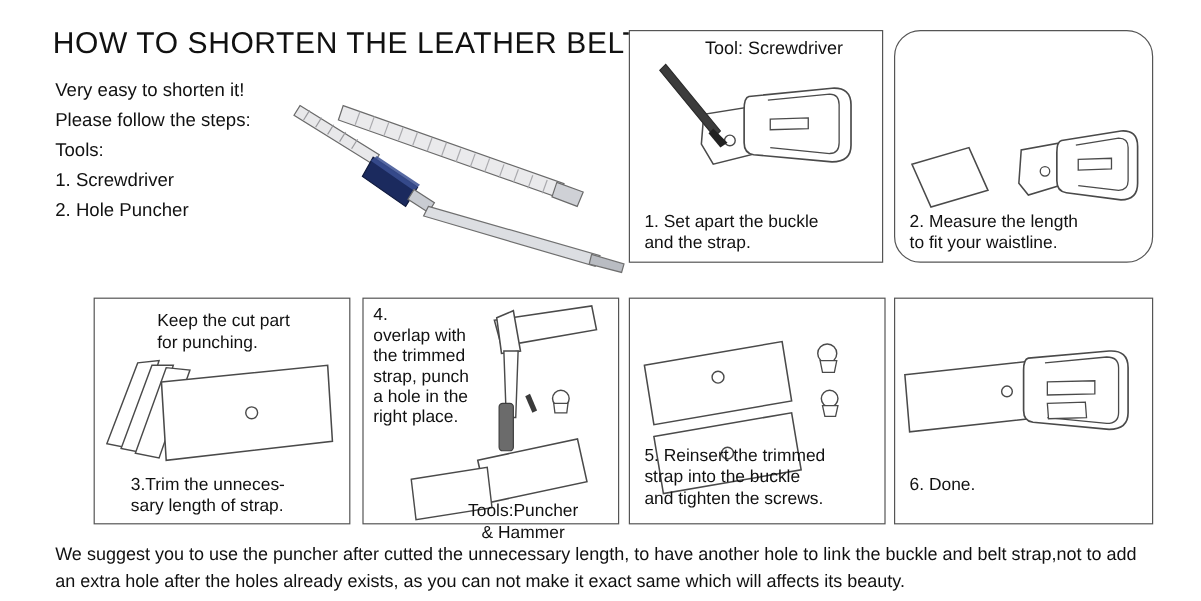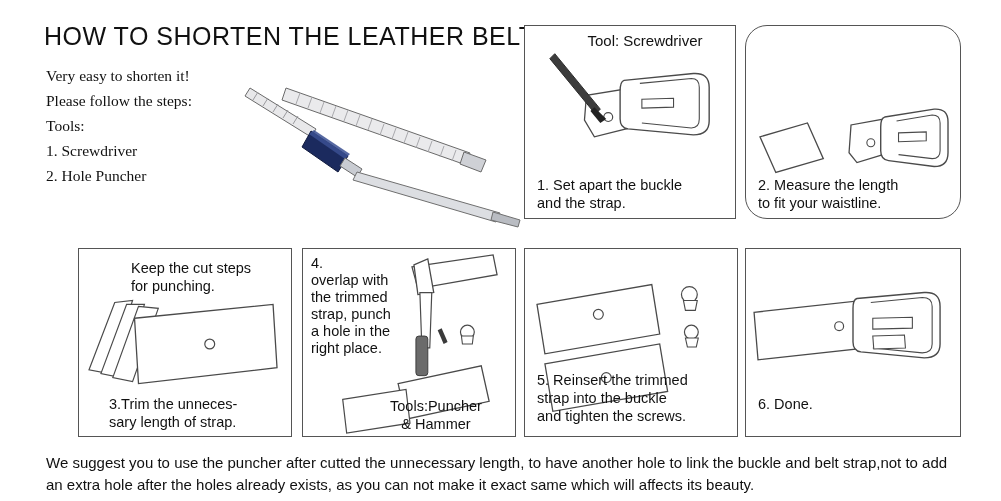--- a/index.html
+++ b/index.html
@@ -30,21 +30,20 @@
     white-space: nowrap;
   }
 
   
   .intro {
     position: absolute;
     left: 46px; top: 63px;
     font-size: 15.5px;
     line-height: 25px;
     color: #111;
-    font-family: Liberation Serif, serif;
   }
   .intro div { white-space: nowrap; }
 
   
   .panel {
     position: absolute;
     border: 1px solid #555;
     background: #fff;
     text-decoration: underline;
   }
@@ -165,21 +164,21 @@
   <div class="panel" style="left:78px; top:248px; width:214px; height:189px;">
     <svg class="svgwrap" width="214" height="189" viewBox="0 0 214 189">
 
       <path d="M10 122 L36 54 L54 52 L30 126 Z" fill="#fff" stroke="#4a4a4a" stroke-width="1.2"></path>
       <path d="M22 126 L48 56 L66 56 L42 130 Z" fill="#fff" stroke="#4a4a4a" stroke-width="1.2"></path>
       <path d="M34 130 L60 58 L80 60 L54 134 Z" fill="#fff" stroke="#4a4a4a" stroke-width="1.2"></path>
 
       <path d="M56 70 L196 56 L200 120 L60 136 Z" fill="#fff" stroke="#4a4a4a" stroke-width="1.3"></path>
       <circle cx="132" cy="96" r="5" fill="#fff" stroke="#4a4a4a" stroke-width="1.2"></circle>
     </svg>
-    <div class="cap cap-l" style="left:52px; top:10px; width:170px;">Keep the cut steps
+    <div class="cap cap-l" style="left:52px; top:10px; width:170px;">Keep the cut part
 for punching.</div>
     <div class="cap cap-l" style="left:30px; top:146px; width:190px;">3.Trim the unneces-
 sary length of strap.</div>
   </div>
 
   <div class="panel" style="left:302px; top:248px; width:214px; height:189px;">
     <svg class="svgwrap" width="214" height="189" viewBox="0 0 214 189">
 
       <path d="M110 18 L192 6 L196 26 L116 40 Z" fill="#fff" stroke="#4a4a4a" stroke-width="1.3"></path>
       <path d="M112 16 L126 10 L132 44 L116 46 Z" fill="#fff" stroke="#4a4a4a" stroke-width="1.3"></path>
@@ -193,21 +192,21 @@
 
       <path d="M96 136 L180 118 L188 154 L104 172 Z" fill="#fff" stroke="#4a4a4a" stroke-width="1.3"></path>
       <path d="M40 152 L104 142 L108 176 L44 186 Z" fill="#fff" stroke="#4a4a4a" stroke-width="1.2"></path>
     </svg>
     <div class="cap cap-l" style="left:8px; top:6px; width:110px; line-height:17px;">4.
 overlap with
 the trimmed
 strap, punch
 a hole in the
 right place.</div>
-    <div class="cap cap-c" style="left:58px; top:148px; width:150px;">Tools:Puncher
+    <div class="cap cap-c" style="left:58px; top:168px; width:150px;">Tools:Puncher
 &amp; Hammer</div>
   </div>
 
   <div class="panel" style="left:524px; top:248px; width:214px; height:189px;">
     <svg class="svgwrap" width="214" height="189" viewBox="0 0 214 189">
       <path d="M12 56 L128 36 L136 86 L20 106 Z" fill="#fff" stroke="#4a4a4a" stroke-width="1.3"></path>
       <circle cx="74" cy="66" r="5" fill="#fff" stroke="#4a4a4a" stroke-width="1.2"></circle>
       <path d="M20 116 L136 96 L144 144 L28 164 Z" fill="#fff" stroke="#4a4a4a" stroke-width="1.3"></path>
       <circle cx="82" cy="130" r="5" fill="#fff" stroke="#4a4a4a" stroke-width="1.2"></circle>
 

